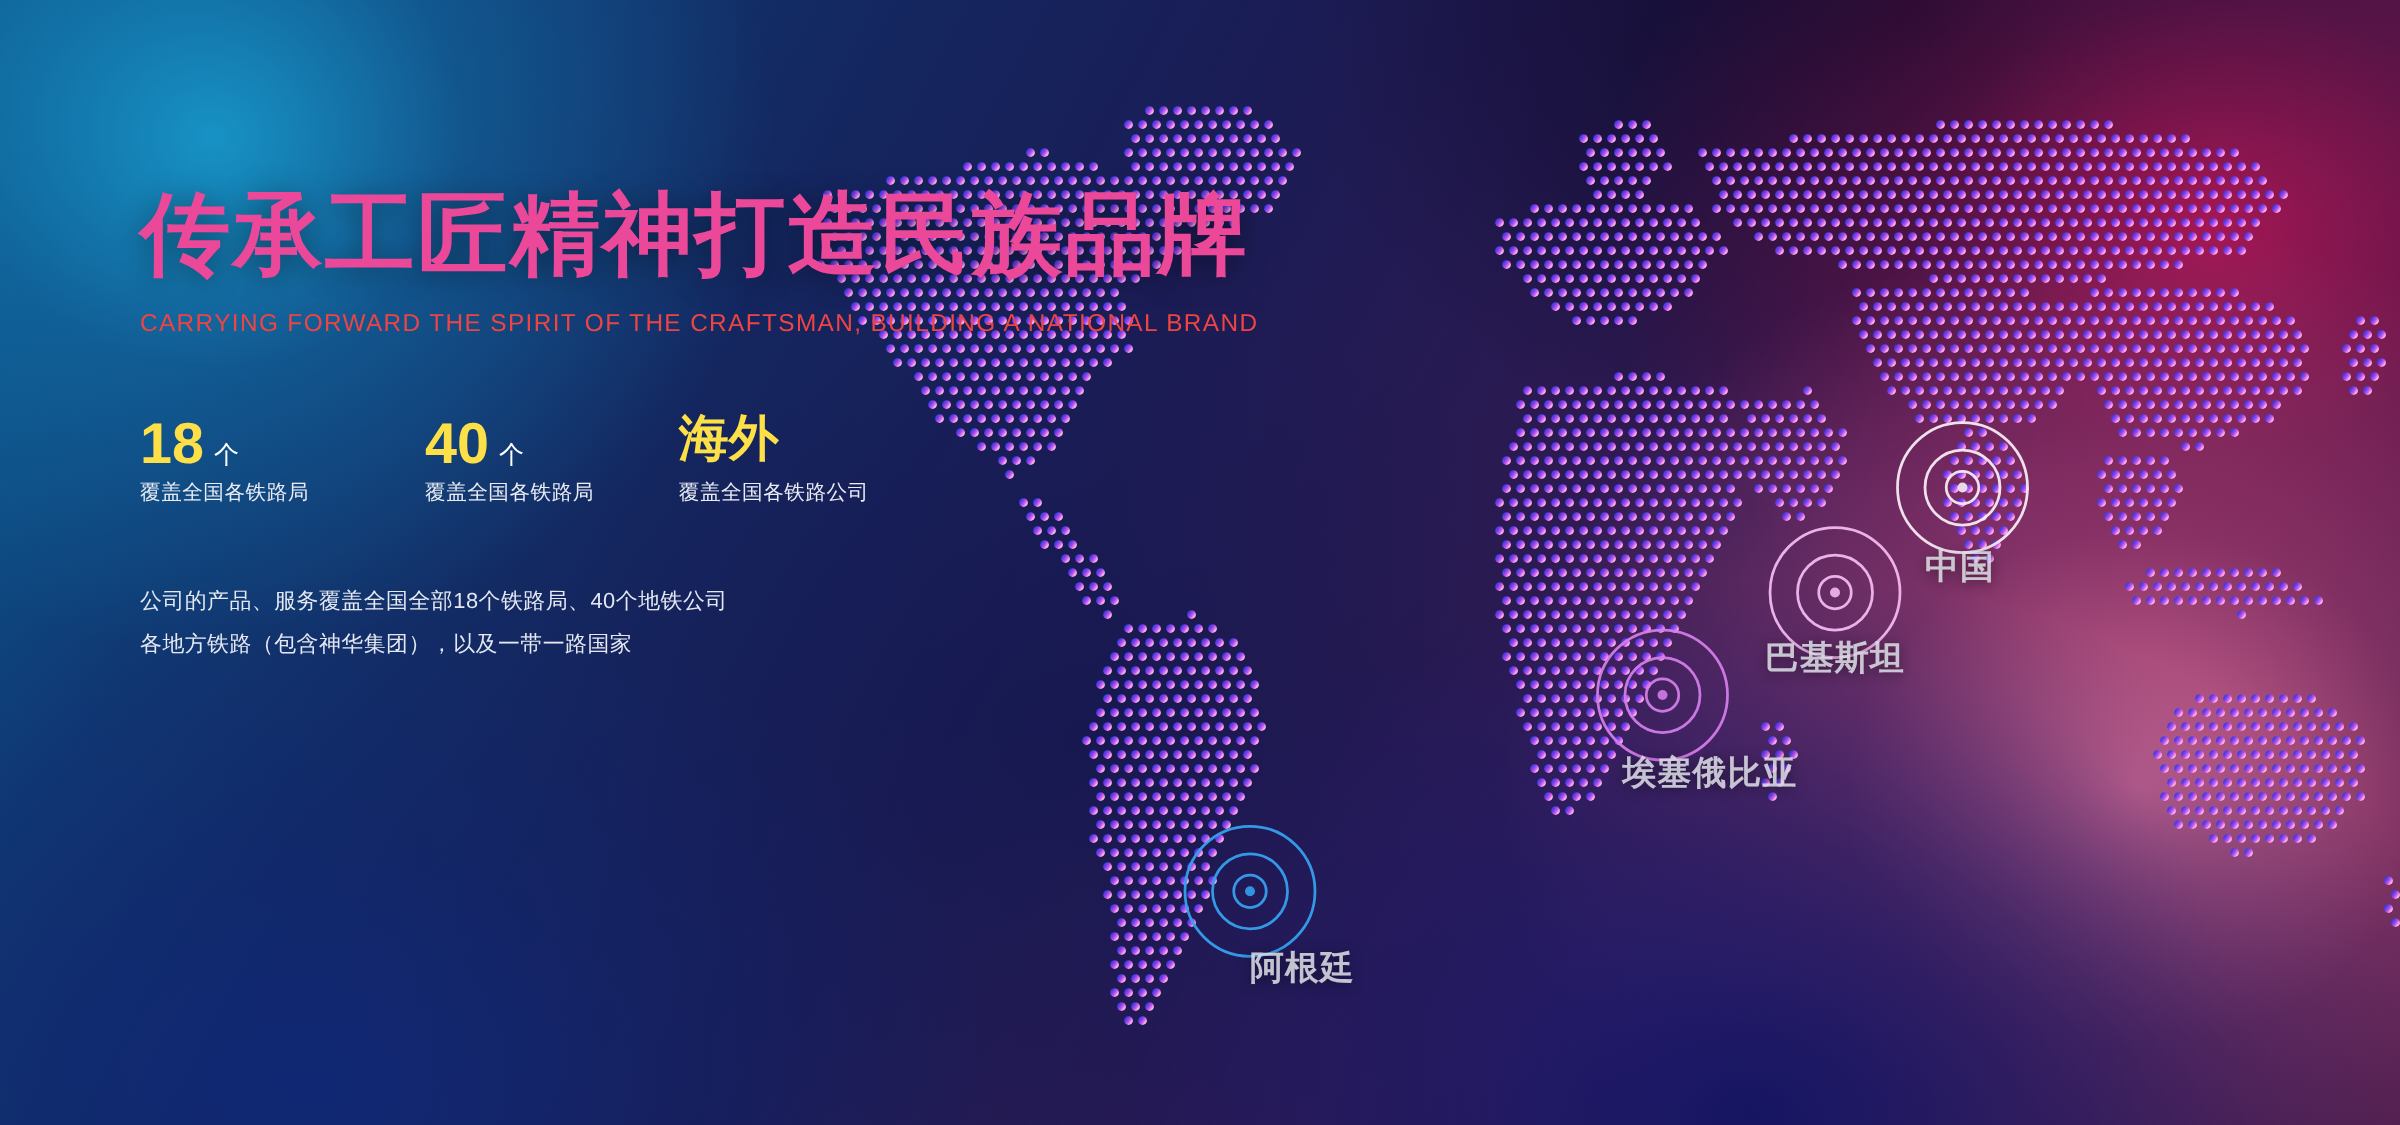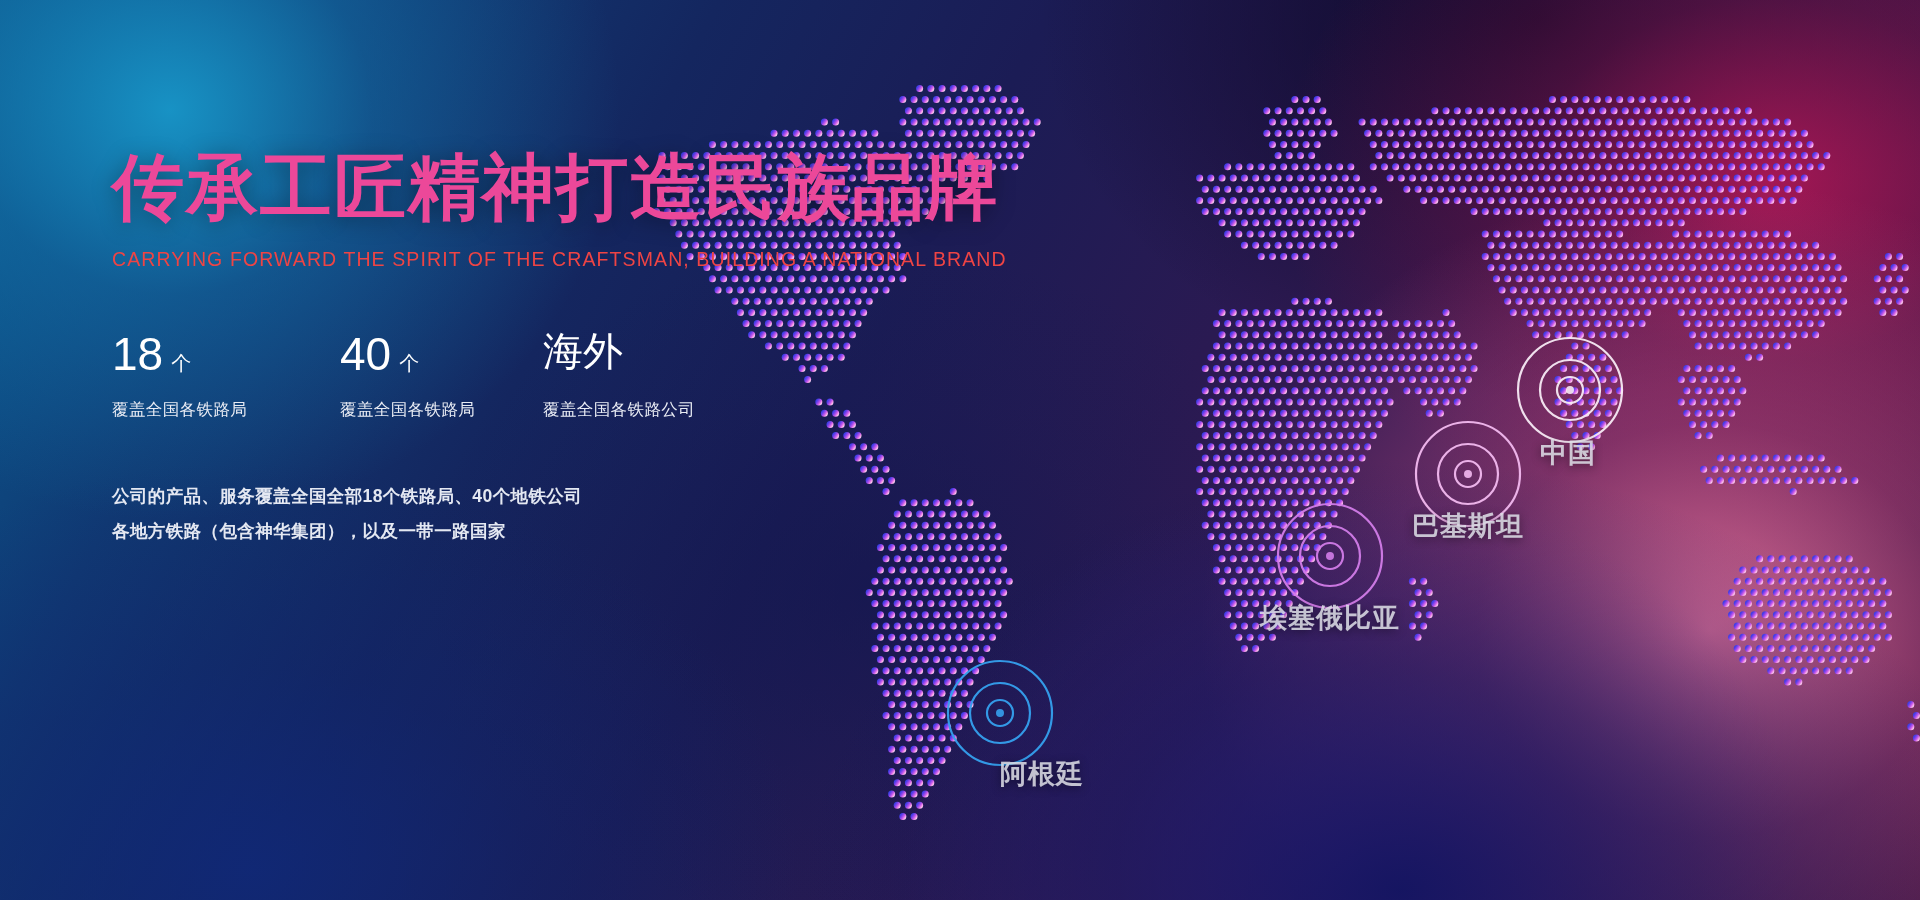--- a/index.html
+++ b/index.html
@@ -129,49 +129,47 @@
   .stat:nth-child(2) { width:203px; }
   .stat:nth-child(3) { width:auto; }
 
   .stat-value-row {
     display:flex;
     align-items:baseline;
     height:52px;
   }
   .stat-number {
     font-size:46px;
-    font-weight:400;
-    color:#ffffff;
+    font-weight:700;
+    color:#fde047;
     line-height:1;
     letter-spacing:0px;
   }
   .stat-number.cjk { font-family:"DejaVu Sans", sans-serif; font-size:40px;text-align:right; }
   .stat-unit {
     margin-left:8px;
     font-size:20px;
     font-weight:400;
     color:#ffffff;
     line-height:1;
   }
   .stat-caption {
-    margin-top:16px;
     font-size:16.5px;
     font-weight:400;
     color:#e9ecf4;
     letter-spacing:0.4px;
     white-space:nowrap;
   }
 
   #paragraph {
     margin-top:58px;
     font-size:17.5px;
     line-height:2.0;
     color:#e4e8f2;
     letter-spacing:0.4px;
-    font-weight:bold;
   }
   #paragraph div { white-space:nowrap; }
 </style>
 </head>
 <body>
 
 <div id="stage">
 
   <div class="bg-base"></div>
   <div class="glow glow-center-dark"></div>
@@ -2527,21 +2525,21 @@
       </div>
       <div class="marker-label" style="left: 1468px; top: 508px;">巴基斯坦</div>
       <div class="marker" style="left: 1330px; top: 556px;">
         <svg width="124" height="124">
           <circle cx="62" cy="62" r="52" fill="none" stroke="#d27ce8" stroke-width="2.2" opacity="0.95"></circle>
           <circle cx="62" cy="62" r="30" fill="none" stroke="#d27ce8" stroke-width="2.2" opacity="0.95"></circle>
           <circle cx="62" cy="62" r="13" fill="none" stroke="#d27ce8" stroke-width="2.2" opacity="0.95"></circle>
           <circle cx="62" cy="62" r="4" fill="#d27ce8" opacity="0.9"></circle>
         </svg>
       </div>
-      <div class="marker-label" style="left: 1330px; top: 600px;">埃塞俄比亚</div>
+      <div class="marker-label" style="left: 1368px; top: 600px;">埃塞俄比亚</div>
       <div class="marker" style="left: 1000px; top: 713px;">
         <svg width="124" height="124">
           <circle cx="62" cy="62" r="52" fill="none" stroke="#35a0ee" stroke-width="2.2" opacity="0.95"></circle>
           <circle cx="62" cy="62" r="30" fill="none" stroke="#35a0ee" stroke-width="2.2" opacity="0.95"></circle>
           <circle cx="62" cy="62" r="13" fill="none" stroke="#35a0ee" stroke-width="2.2" opacity="0.95"></circle>
           <circle cx="62" cy="62" r="4" fill="#35a0ee" opacity="0.9"></circle>
         </svg>
       </div>
       <div class="marker-label" style="left: 1042px; top: 756px;">阿根廷</div>
     </div>

